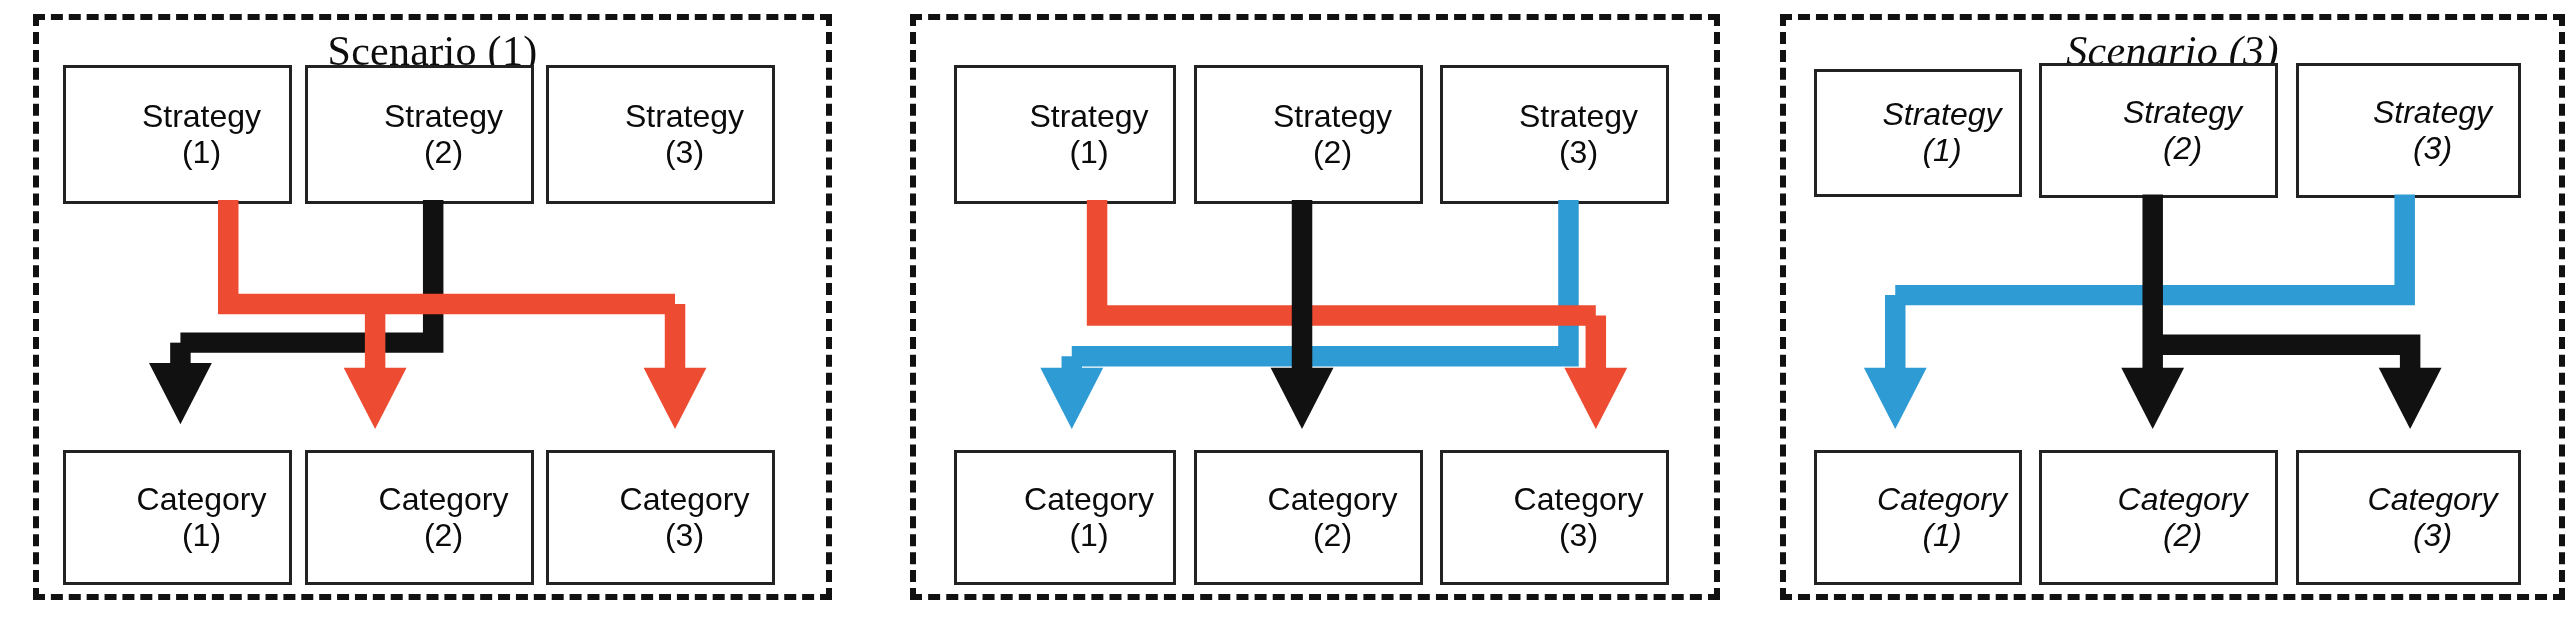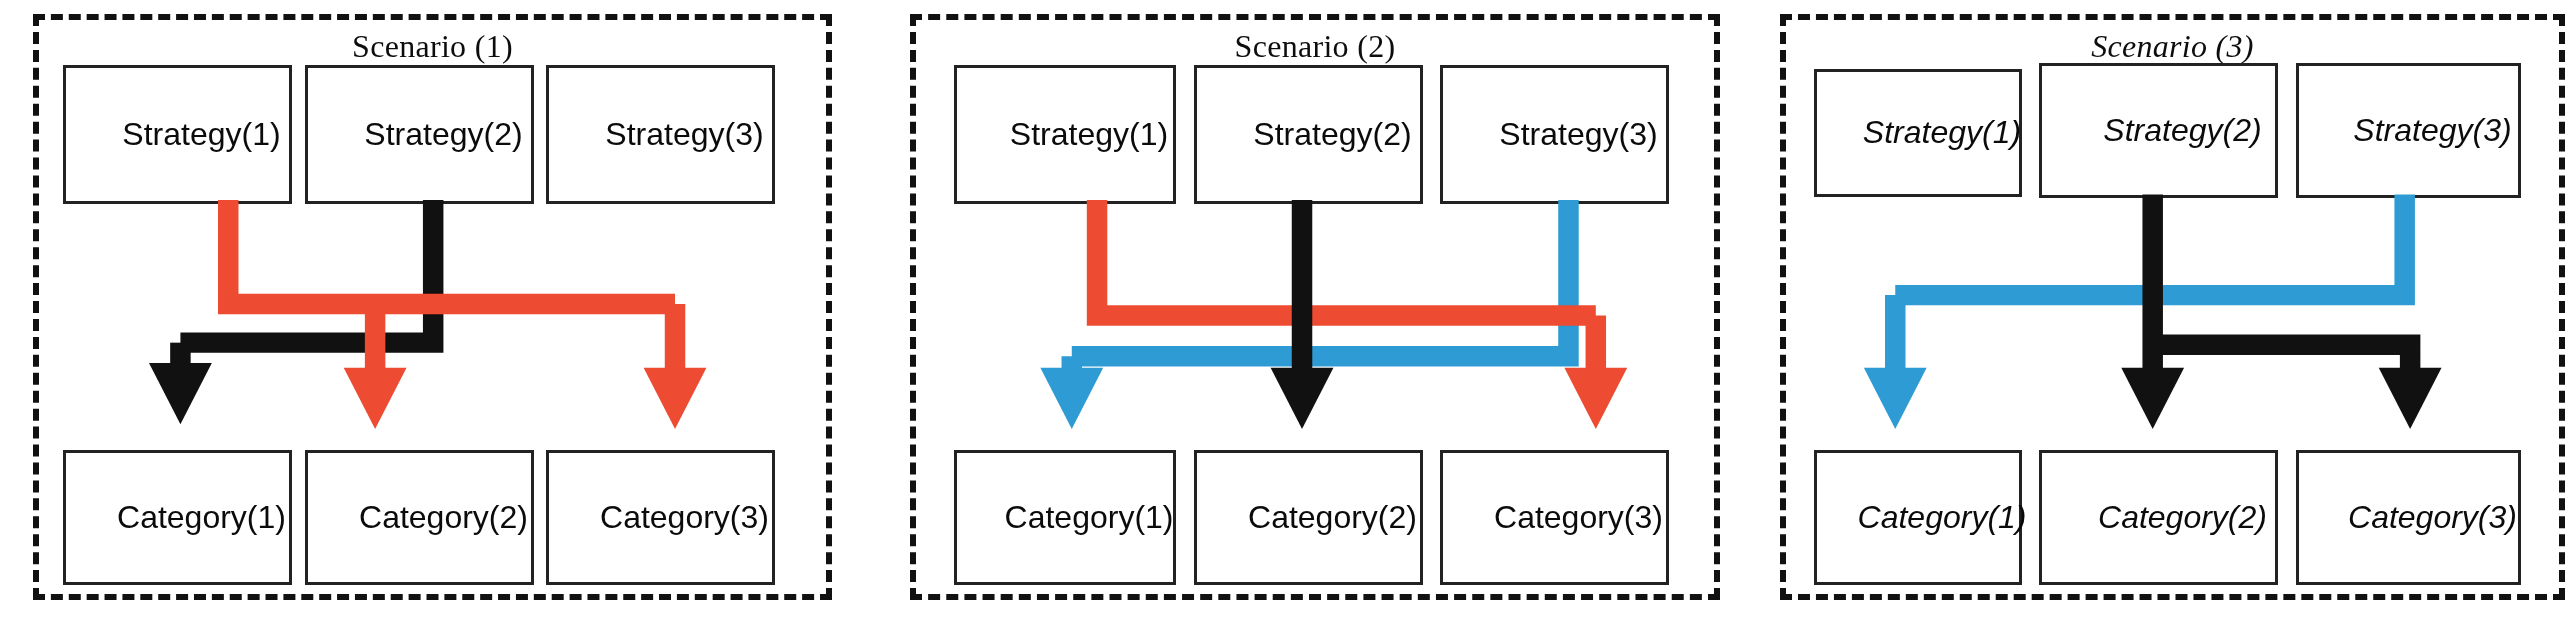--- a/index.html
+++ b/index.html
@@ -1,22 +1,22 @@
 <!DOCTYPE html>
 <html style="font-size:11px"><head>
 <meta charset="utf-8">
 <style>
   html,body{margin:0;padding:0;background:#ffffff;}
   body{width:2576px;height:621px;font-family:"Liberation Sans",sans-serif;overflow:hidden;}
   #stage{position:relative;width:2576px;height:621px;background:#fff;}
   .panel{position:absolute;top:14px;height:586px;border:6.2px dashed #111;box-sizing:border-box;background:#fff;}
   .panel-title{position:absolute;left:0;right:0;top:9.7px;text-align:center;
-    font-family:"Liberation Serif",serif;font-size:32px;color:#0d0d0d;letter-spacing:0.3px;line-height:1;}
+    font-family:"Liberation Serif",serif;font-size:42px;color:#0d0d0d;letter-spacing:0.3px;line-height:1;}
   .node{position:absolute;box-sizing:border-box;border:3.5px solid #222;background:#fff;
-    display:flex;align-items:center;justify-content:center;padding-left:48px;}
+    display:flex;flex-direction:column;align-items:center;justify-content:center;padding-left:48px;}
   .node .l1,.node .l2{font-family:"Liberation Sans",sans-serif;color:#0b0b0b;
     font-size:32px;line-height:1.12;font-weight:400;white-space:nowrap;}
   .arrow-layer{position:absolute;left:0;top:0;width:100%;height:100%;pointer-events:none;}
   .arrow-layer svg{display:block;width:100%;height:100%;}
 </style>
 </head>
 <body>
 
 <div id="stage">
 
@@ -64,21 +64,20 @@
           <path d="M 492 418 L 492 520" fill="none" stroke="#EE4B33" stroke-width="30"></path>
           <polygon points="446,512 538,512 492,602" fill="#EE4B33"></polygon>
           <path d="M 931 418 L 931 520" fill="none" stroke="#EE4B33" stroke-width="30"></path>
           <polygon points="885,512 977,512 931,602" fill="#EE4B33"></polygon>
         </g>
       </svg>
     </div>
   </div>
 
   <div class="panel" style="left:910px;width:810px;">
-    <div class="panel-title">Scenario (2)</div>
 
     <div class="node" style="left:38px;top:45px;width:222px;height:139px;">
       <span class="l1">Strategy</span>
       <span class="l2">(1)</span>
     </div>
     <div class="node" style="left:278px;top:45px;width:229px;height:139px;">
       <span class="l1">Strategy</span>
       <span class="l2">(2)</span>
     </div>
     <div class="node" style="left:524px;top:45px;width:229px;height:139px;">

